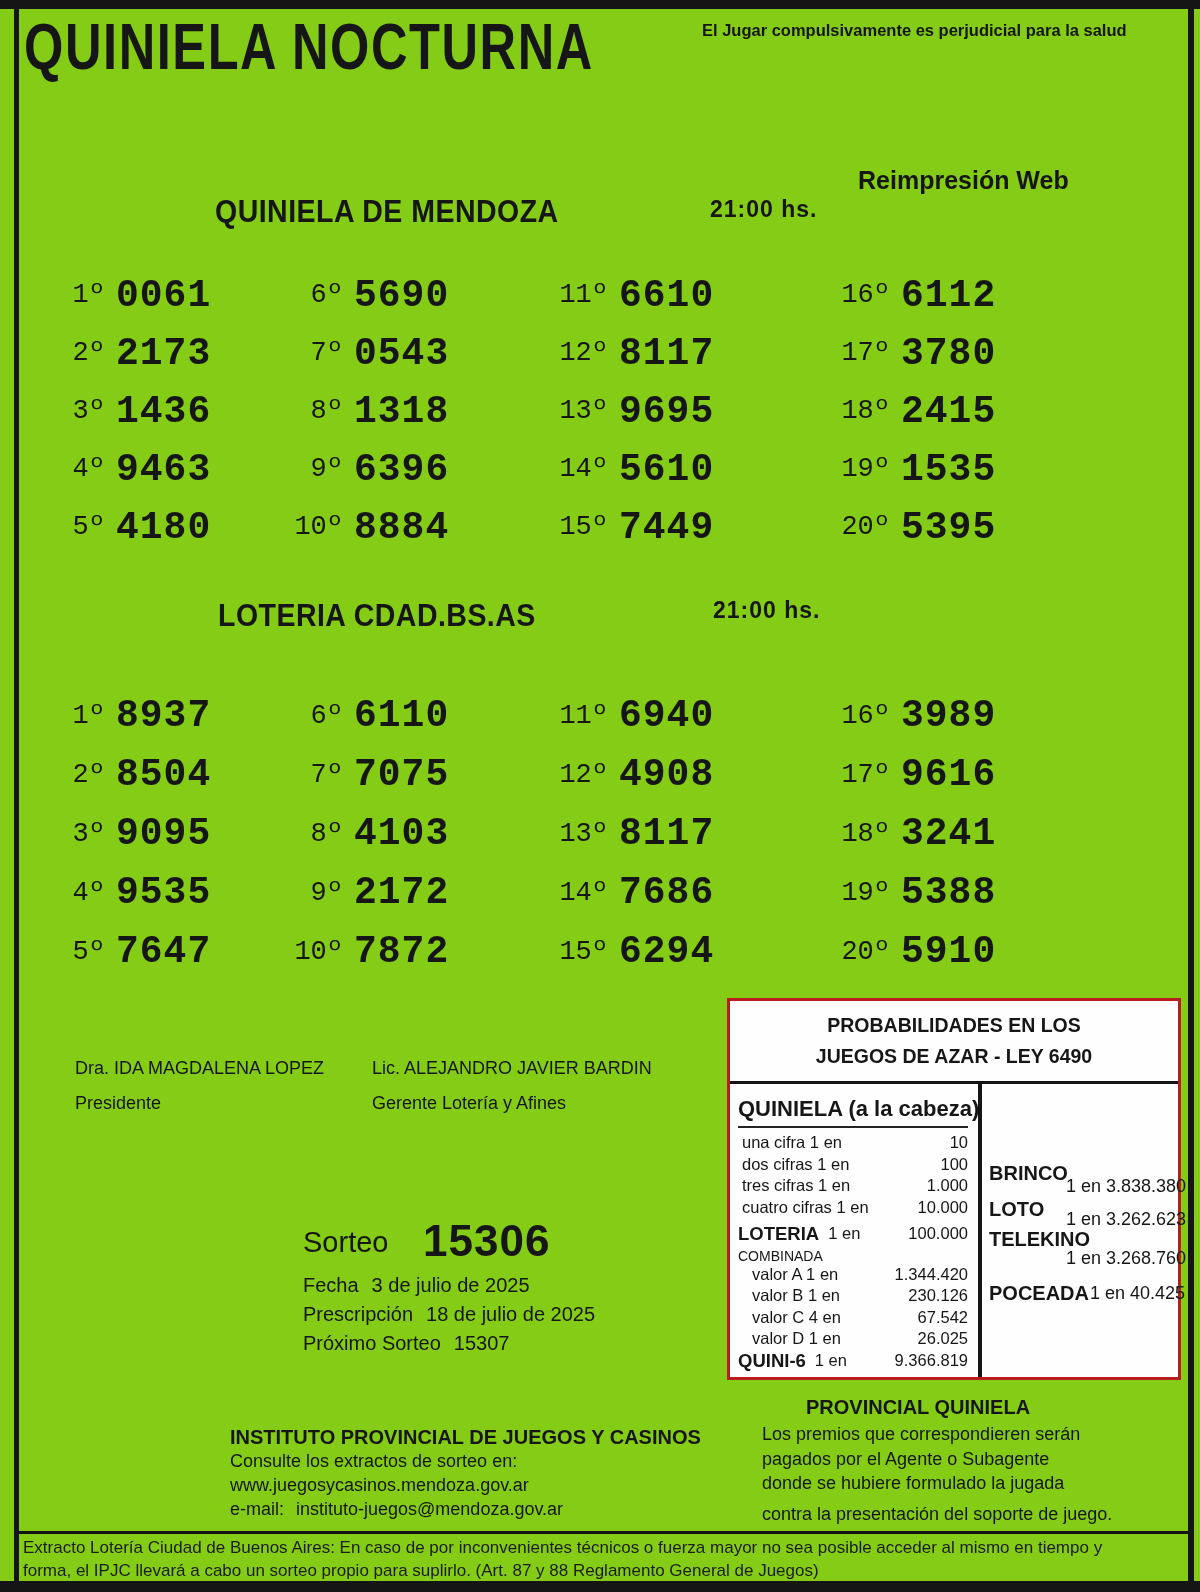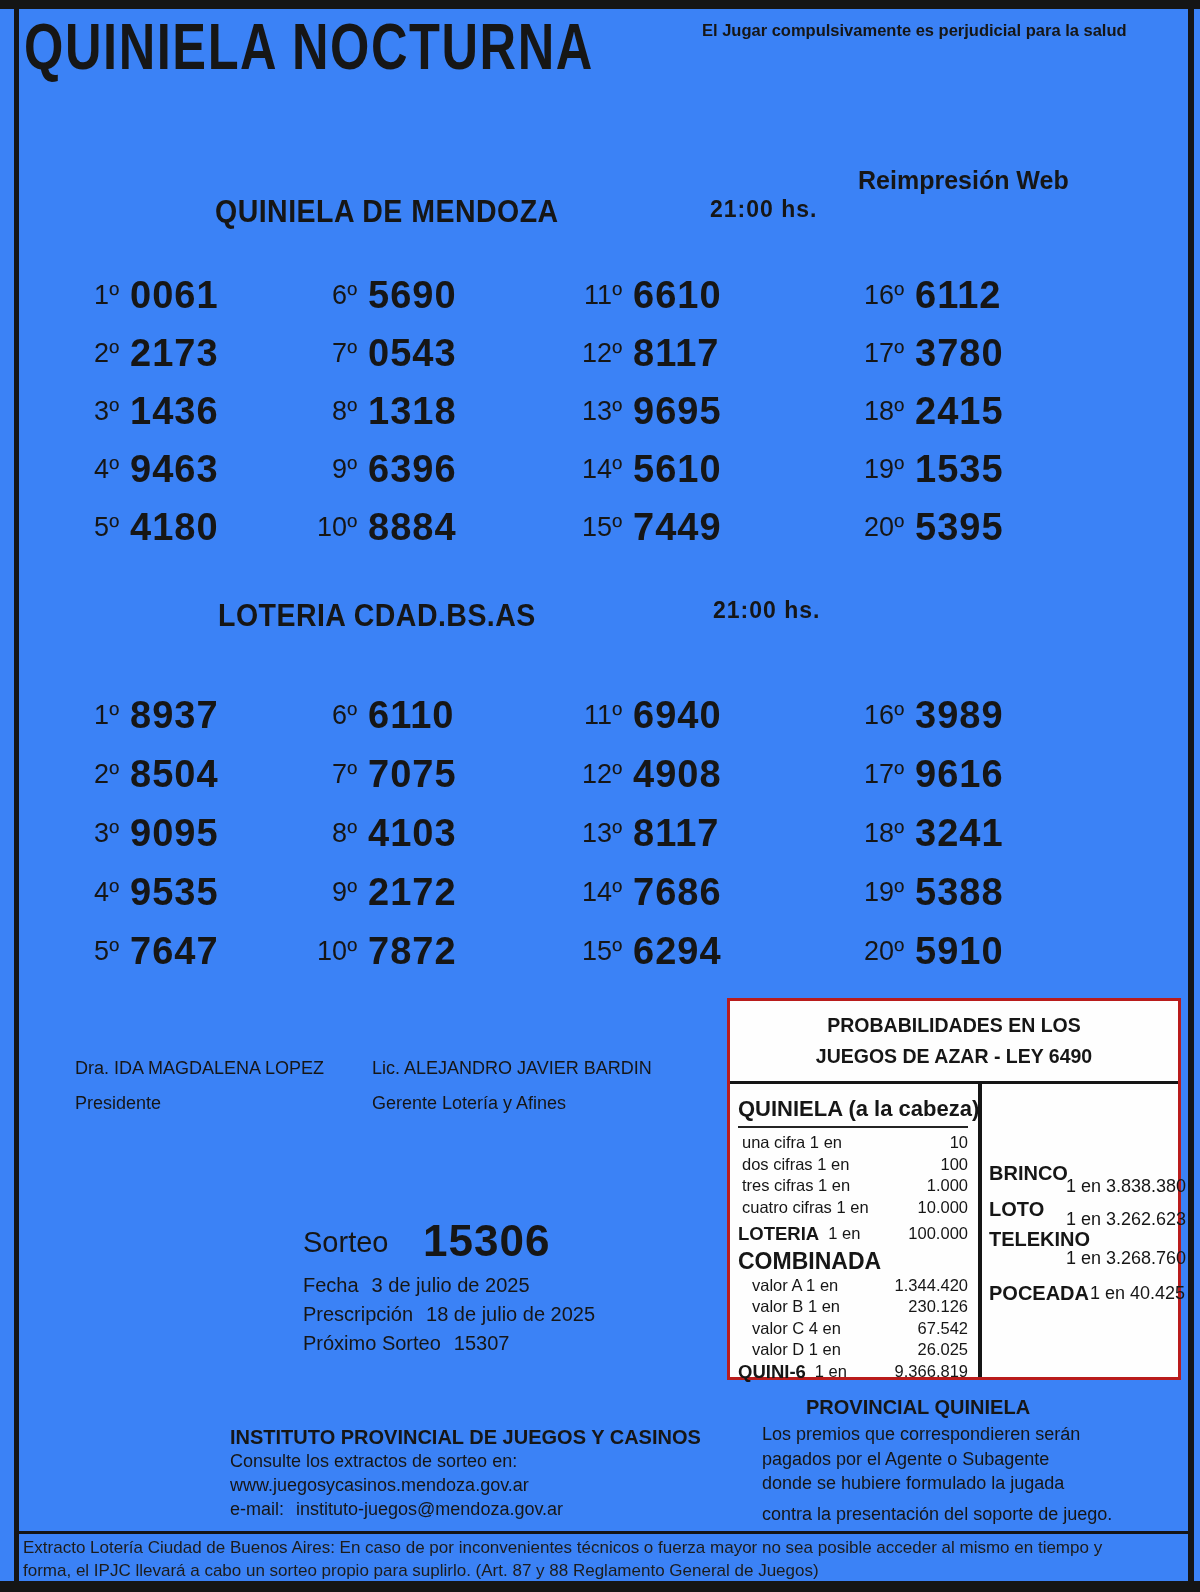--- a/index.html
+++ b/index.html
@@ -1,17 +1,17 @@
 <!DOCTYPE html>
 <html><head>
 <meta charset="utf-8">
 <style>
   html,body{margin:0;padding:0;background:#ffffff;}
   .page{
-    position:relative;width:1200px;height:1592px;background:#3b82f6;
+    position:relative;width:1200px;height:1592px;background:#84cc16;
     font-family:"Liberation Sans","DejaVu Sans",sans-serif;color:#161616;
     overflow:hidden;
   }
   
   .b{position:absolute;background:#151515;}
   .b-top{left:0;right:0;top:0;height:9px;}
   .b-bottom{left:0;right:0;bottom:0;height:11px;}
   .b-left{left:14px;top:9px;bottom:0;width:5px;}
   .b-right{right:6px;top:9px;bottom:0;width:6px;}
   .footer-rule{left:19px;right:12px;top:1531px;height:3px;}
@@ -31,23 +31,23 @@
   .section-title{position:absolute;font-weight:bold;font-size:31px;white-space:nowrap;
     transform:scaleX(0.92);transform-origin:left top;letter-spacing:0.5px;}
   #mendoza-title{left:215px;top:194px;}
   #bsas-title{left:218px;top:598px;}
   .section-time{position:absolute;font-weight:bold;font-size:23px;letter-spacing:1px;}
   #mendoza-time{left:710px;top:196px;}
   #bsas-time{left:713px;top:597px;}
 
   
   .results-grid{
-    position:absolute;left:69px;display:grid;
+    position:absolute;left:55px;display:grid;
     grid-template-columns:238px 265px 282px 240px;
-    grid-template-rows:repeat(5,1fr);grid-auto-flow:column;
+    grid-template-rows:repeat(5,1fr);grid-auto-flow:column;font-family:Liberation Mono, monospace;
   }
   #grid-mendoza{top:266px;height:290px;}
   #grid-bsas{top:686px;height:295px;}
   .cell{display:flex;align-items:center;}
   .pos{width:50px;text-align:right;font-size:27px;margin-right:11px;flex:none;}
   .num{font-size:38px;font-weight:bold;letter-spacing:1px;}
 
   
   .official{position:absolute;font-size:18px;}
   #official-0{left:75px;top:1058px;}
@@ -71,21 +71,21 @@
   .prob-body{position:relative;display:flex;height:293px;}
   .prob-left{width:230px;border-right:4px solid #151515;box-sizing:content-box;
     padding:12px 10px 0 8px;}
   .prob-subhead{font-weight:bold;font-size:22px;border-bottom:2px solid #242424;
     padding-bottom:4px;margin-bottom:4px;white-space:nowrap;}
   .prob-row{display:flex;font-size:16.5px;line-height:21.5px;padding-left:4px;white-space:nowrap;}
   .prob-row .val{margin-left:auto;}
   .prob-row .gname{font-weight:bold;font-size:18.5px;}
   .prob-row .mid{margin-left:9px;}
   .loteria-row{margin-top:5px;padding-left:0;}
-  .prob-head2{font-weight:bold;font-size:23px;margin-top:3px;}
+  .prob-head2{font-weight:normal;font-size:14px;margin-top:3px;}
   .prob-row.indent{padding-left:14px;}
   .quini-row{padding-left:0;}
   .prob-right{position:relative;flex:1;padding-left:44px;}
   .rgname{position:absolute;font-weight:bold;font-size:20px;white-space:nowrap;}
   .rgodds{position:absolute;font-size:18px;white-space:nowrap;}
   #rg-brinco-name{left:7px;top:78px;}   #rg-brinco-odds{left:84px;top:92px;}
   #rg-loto-name{left:7px;top:114px;}    #rg-loto-odds{left:84px;top:125px;}
   #rg-telekino-name{left:7px;top:144px;}#rg-telekino-odds{left:84px;top:164px;}
   #rg-poceada-name{left:7px;top:198px;} #rg-poceada-odds{left:108px;top:199px;}
 

